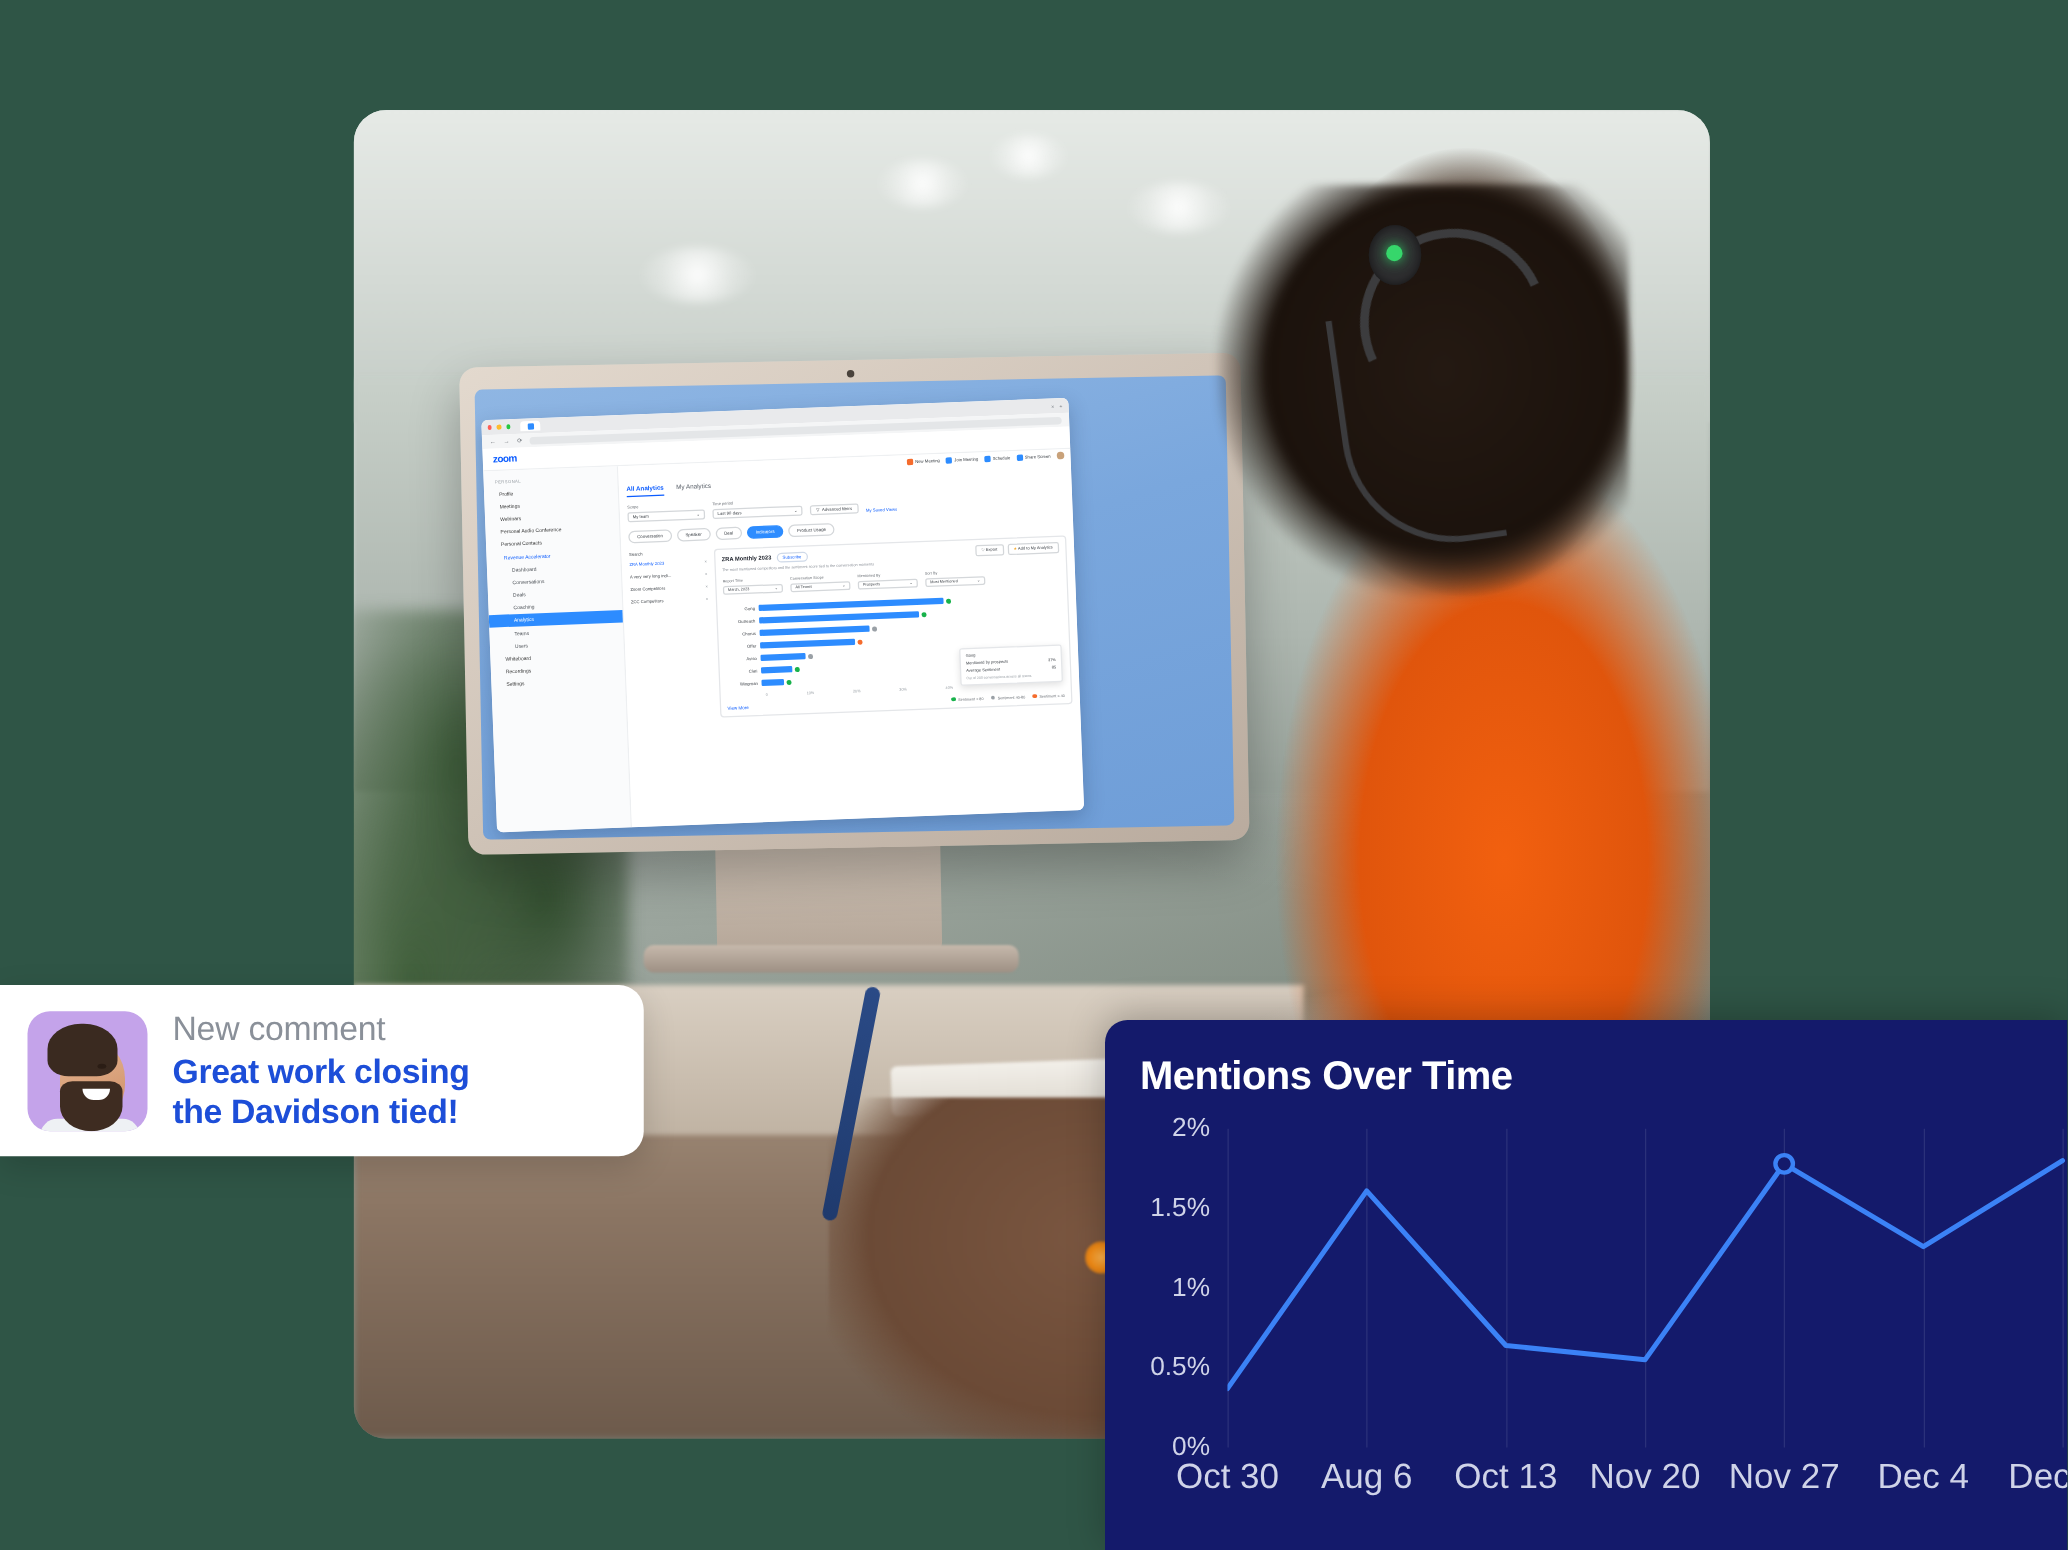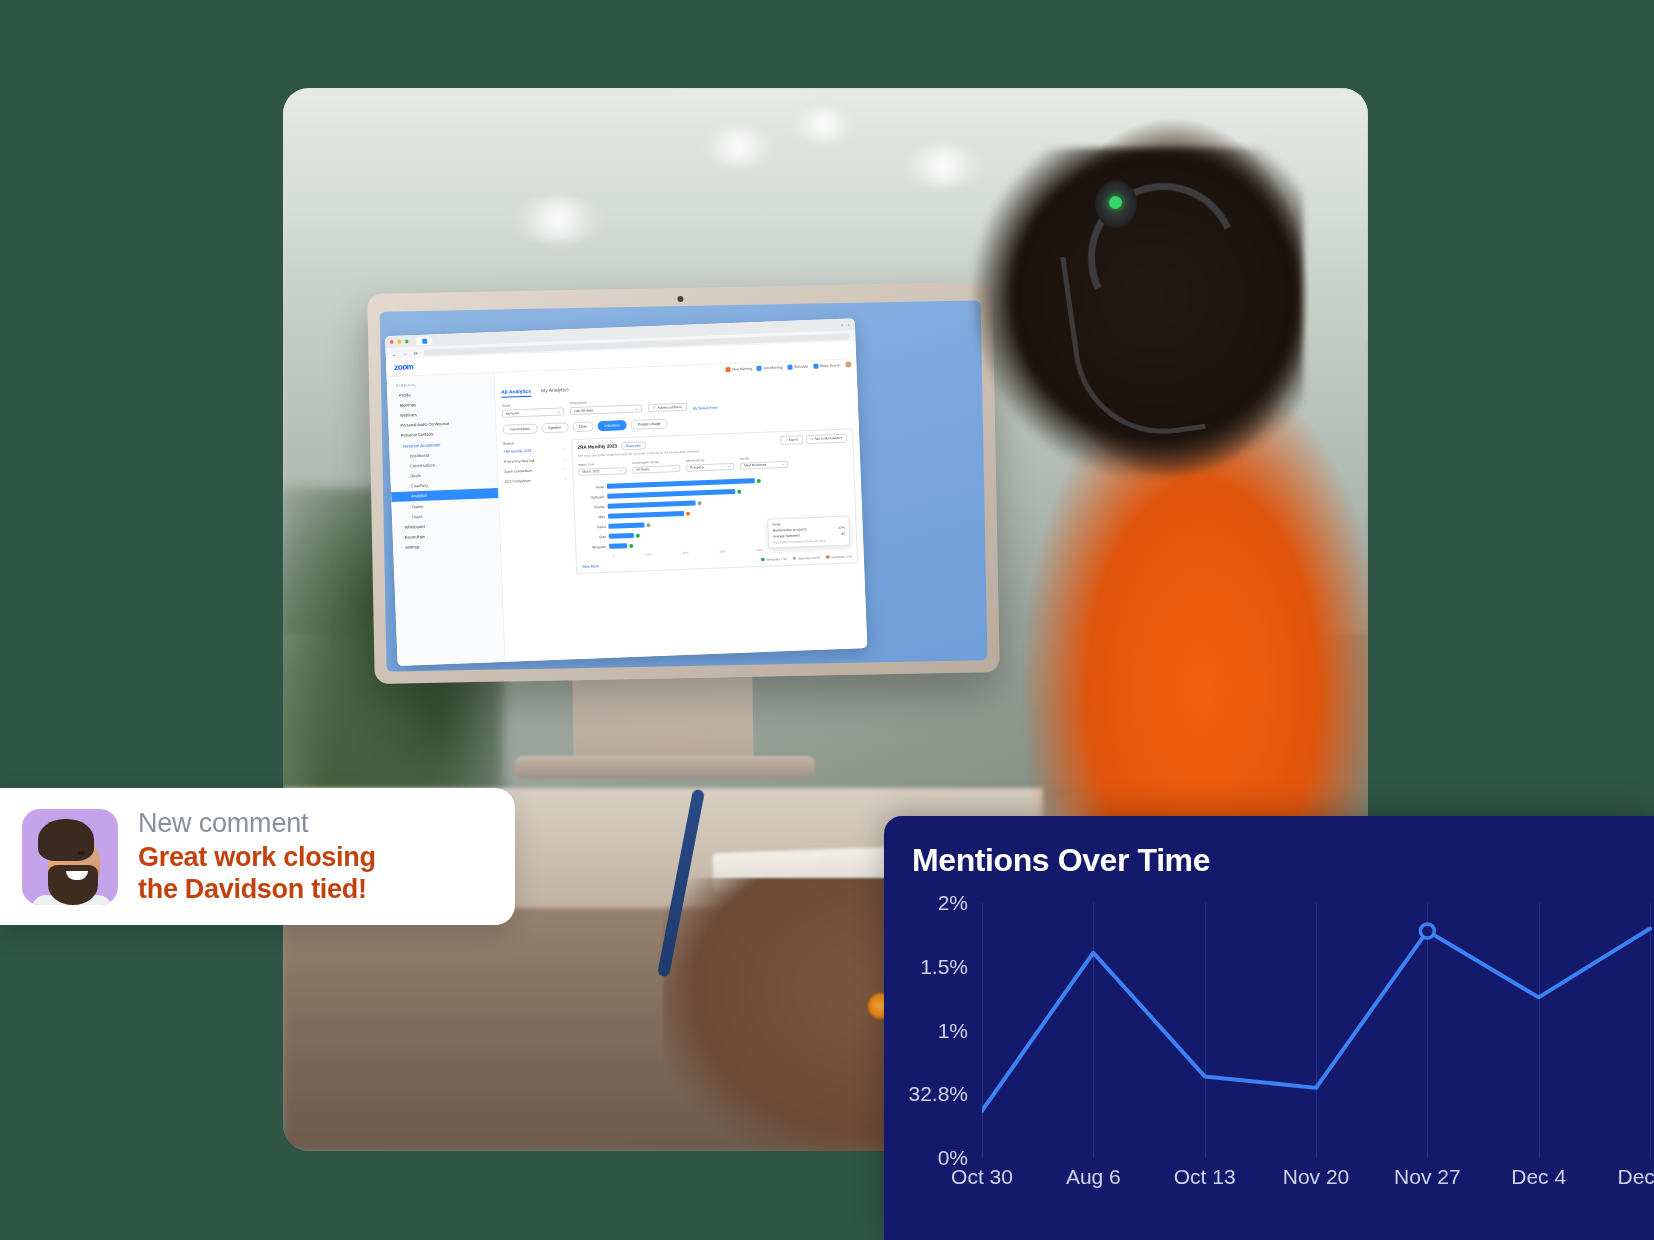--- a/index.html
+++ b/index.html
@@ -257,37 +257,37 @@
     background:linear-gradient(160deg,#e8b894 0%,#d49a73 70%);}
   .av-hair{position:absolute;left:16px;top:10px;width:56px;height:42px;border-radius:48% 48% 30% 30%;
     background:#3a2a20;}
   .av-beard{position:absolute;left:26px;top:56px;width:50px;height:40px;border-radius:20% 20% 50% 50%;
     background:#3e2c21;}
   .av-mouth{position:absolute;left:44px;top:62px;width:22px;height:9px;border-radius:0 0 12px 12px;background:#fff;}
   .av-eye{position:absolute;left:56px;top:42px;width:7px;height:4px;border-radius:50%;background:#2b1d15;}
   .av-shirt{position:absolute;left:10px;top:86px;width:80px;height:24px;border-radius:14px 14px 0 0;background:#eef1f4;}
   .cmt-body{}
   .cmt-title{font-size:27px;color:#8a9099;letter-spacing:-.2px;}
-  .cmt-text{font-size:27px;font-weight:700;color:#c2410c;line-height:1.18;margin-top:3px;letter-spacing:-.3px;}
+  .cmt-text{font-size:27px;font-weight:700;color:#1d4ed8;line-height:1.18;margin-top:3px;letter-spacing:-.3px;}
 
   
   .card-mentions {
     position:absolute; left:884px; top:816px; width:770px; height:424px;
     background:#141a6b; border-radius:18px 0 0 0; padding:26px 0 0 28px; overflow:hidden;
     box-shadow:0 -4px 30px rgba(0,0,0,.25);
   }
   .mt-title { font-size:32px; font-weight:700; color:#fff; letter-spacing:-.4px; }
   .mt-plot { position:relative; margin-top:24px; width:742px; height:300px; }
   .mt-ylabels { position:absolute; left:0; top:0; width:62px; height:255px; }
   .mt-ylab { position:absolute; right:6px; font-size:21px; color:#cfd3e8; transform:translateY(-50%); }
   .mt-grid { position:absolute; left:70px; top:0; right:0; height:255px; }
   .mt-vline { position:absolute; top:0; bottom:0; width:1px; background:rgba(255,255,255,.10); }
   .mt-svg { position:absolute; left:70px; top:0; }
   .mt-xlabels { position:absolute; left:70px; top:262px; right:0; height:30px; }
-  .mt-xlab { position:absolute; font-size:21px; color:#cfd3e8; transform:translateX(-50%); white-space:nowrap; }
+  .mt-xlab { position:absolute; font-size:28px; color:#cfd3e8; transform:translateX(-50%); white-space:nowrap; }
 </style>
 </head>
 <body>
 
 <div id="stage">
 
   <div class="photo">
     <div class="ceiling"></div>
     <div class="ceil-light" style="left:420px;top:40px;width:70px;height:38px;"></div>
     <div class="ceil-light" style="left:510px;top:20px;width:60px;height:34px;"></div>
@@ -568,21 +568,21 @@
         <div>the Davidson tied!</div>
       </div>
     </div>
   </div>
 
   <div class="card-mentions">
     <div class="mt-title">Mentions Over Time</div>
     <div class="mt-plot">
       <div class="mt-ylabels" id="mt-ylabels">
           <div class="mt-ylab" style="top: 255px;">0%</div>
-          <div class="mt-ylab" style="top: 191.25px;">32.8%</div>
+          <div class="mt-ylab" style="top: 191.25px;">0.5%</div>
           <div class="mt-ylab" style="top: 127.5px;">1%</div>
           <div class="mt-ylab" style="top: 63.75px;">1.5%</div>
           <div class="mt-ylab" style="top: 0px;">2%</div>
         </div>
       <div class="mt-grid" id="mt-grid">
           <div class="mt-vline" style="left: 0px;"></div>
           <div class="mt-vline" style="left: 111.333px;"></div>
           <div class="mt-vline" style="left: 222.667px;"></div>
           <div class="mt-vline" style="left: 334px;"></div>
           <div class="mt-vline" style="left: 445.333px;"></div>

